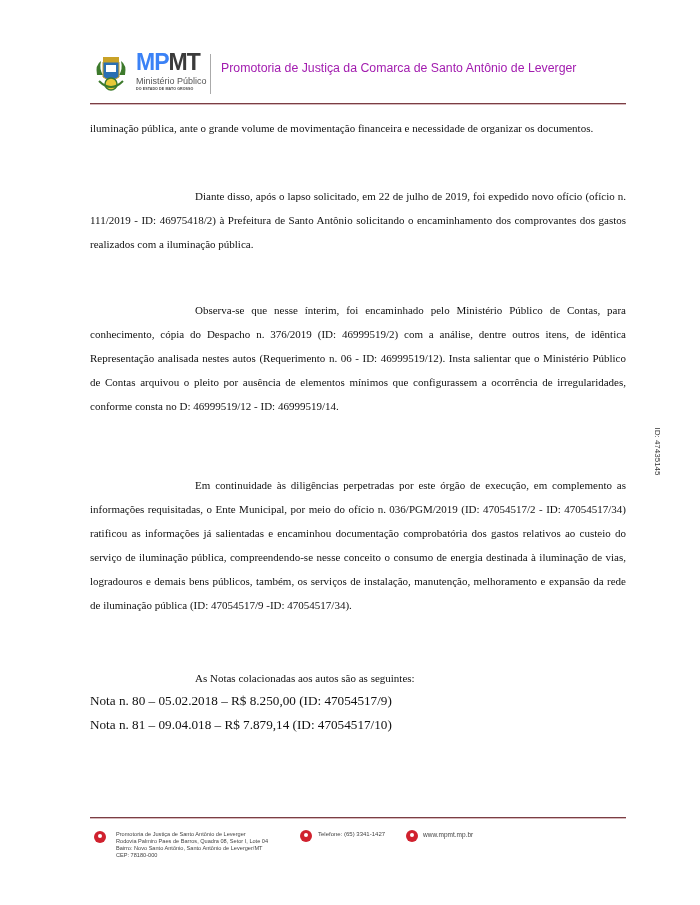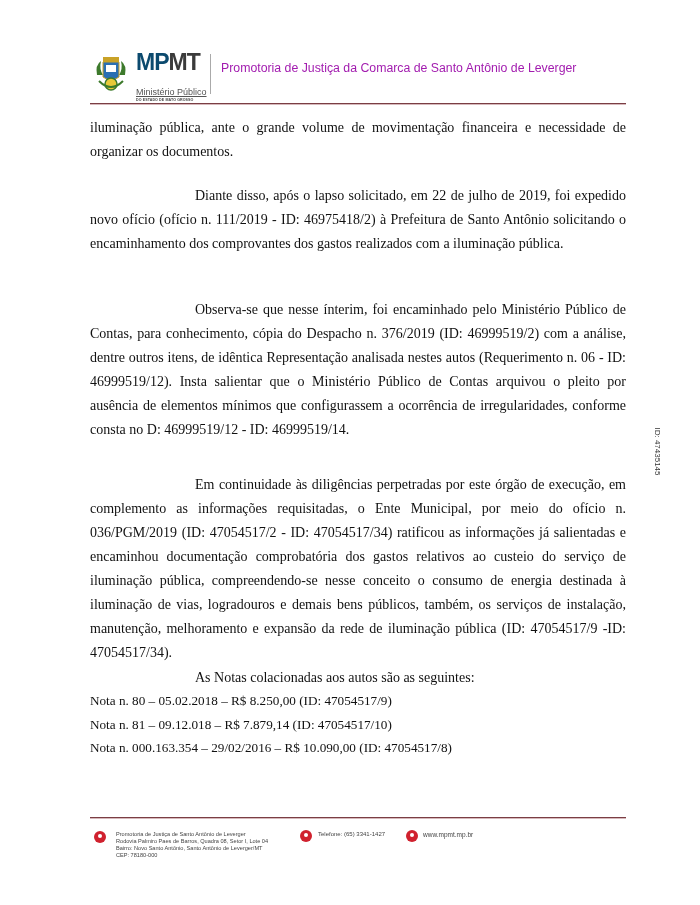--- a/index.html
+++ b/index.html
@@ -4,32 +4,32 @@
   <style>
     * { box-sizing: border-box; margin: 0; padding: 0; }
     html, body { width: 700px; height: 905px; background: #ffffff; overflow: hidden; }
     body { position: relative; font-family: "Liberation Serif", serif; color: #111; }
 
     
     .header { position: absolute; left: 90px; top: 48px; width: 536px; height: 56px; }
     .crest { position: absolute; left: 3px; top: 5px; width: 36px; height: 40px; }
     .brand { position: absolute; left: 46px; top: 2px; width: 72px; height: 46px; }
     .brand-mp { font-family: "Liberation Sans", sans-serif; font-weight: bold; font-size: 23px; letter-spacing: -1px; line-height: 24px; }
-    .brand-mp .red { color: #0c4a6e; }
+    .brand-mp .red { color: #3b82f6; }
     .brand-mp .gray { color: #3b3b3b; text-align: right; }
-    .brand-sub { font-family: "Liberation Sans", sans-serif; font-size: 9px; color: #555; line-height: 10px; margin-top: 13px; text-decoration: underline; }
+    .brand-sub { font-family: "Liberation Sans", sans-serif; font-size: 9px; color: #555; line-height: 10px; margin-top: 2px; }
     .brand-sub2 { font-family: "Liberation Sans", sans-serif; font-size: 3.6px; color: #444; font-weight: bold; letter-spacing: 0.1px; line-height: 6px; }
     .header-divider { position: absolute; left: 120px; top: 6px; width: 1px; height: 40px; background: #aaa; }
     .header-title { position: absolute; left: 131px; top: 13px; font-family: "Liberation Sans", sans-serif; font-size: 12.3px; color: #a21caf; white-space: nowrap; }
     .rule { position: absolute; left: 90px; width: 536px; height: 2px; background: #7a3e44; border-bottom: 1px solid #d6b8bb; }
     .rule.top { top: 103px; }
     .rule.bottom { top: 817px; }
 
     
-    .para { position: absolute; left: 90px; width: 536px; font-size: 14px; line-height: 24px; text-align: justify; text-align-last: left; }
+    .para { position: absolute; left: 90px; width: 536px; font-size: 11px; line-height: 24px; text-align: justify; text-align-last: left; }
     .para .indent { display: inline-block; width: 105px; }
     .para-1 { top: 116px; }
     .para-2 { top: 184px; }
     .para-3 { top: 298px; }
     .para-4 { top: 473px; }
     .para-5 { top: 666px; left: 195px; width: 400px; }
     .notes { position: absolute; left: 90px; top: 689px; font-size: 13.2px; line-height: 23.5px; }
     .note { white-space: nowrap; }
 
     
@@ -69,22 +69,21 @@
 <div class="rule top"></div>
 
 <p class="para para-1">iluminação pública, ante o grande volume de movimentação financeira e necessidade de organizar os documentos.</p>
 <p class="para para-2"><span class="indent"></span><span>Diante disso, após o lapso solicitado, em 22 de julho de 2019, foi expedido novo ofício (ofício n. 111/2019 - ID: 46975418/2) à Prefeitura de Santo Antônio solicitando o encaminhamento dos comprovantes dos gastos realizados com a iluminação pública.</span></p>
 <p class="para para-3"><span class="indent"></span><span>Observa-se que nesse ínterim, foi encaminhado pelo Ministério Público de Contas, para conhecimento, cópia do Despacho n. 376/2019 (ID: 46999519/2) com a análise, dentre outros itens, de idêntica Representação analisada nestes autos (Requerimento n. 06 - ID: 46999519/12). Insta salientar que o Ministério Público de Contas arquivou o pleito por ausência de elementos mínimos que configurassem a ocorrência de irregularidades, conforme consta no D: 46999519/12 - ID: 46999519/14.</span></p>
 <p class="para para-4"><span class="indent"></span><span>Em continuidade às diligências perpetradas por este órgão de execução, em complemento as informações requisitadas, o Ente Municipal, por meio do ofício n. 036/PGM/2019 (ID: 47054517/2  - ID: 47054517/34) ratificou as informações já salientadas e encaminhou documentação comprobatória dos gastos relativos ao custeio do serviço de iluminação pública, compreendendo-se nesse conceito o consumo de energia destinada à iluminação de vias, logradouros e demais bens públicos, também, os serviços de instalação, manutenção, melhoramento e expansão da rede de iluminação pública  (ID: 47054517/9  -ID: 47054517/34).</span></p>
 <p class="para para-5">As Notas colacionadas aos autos são as seguintes:</p>
 
 <div class="notes">
   <div class="note">Nota n. 80 – 05.02.2018  – R$ 8.250,00 (ID: 47054517/9)</div>
-  <div class="note">Nota n. 81 – 09.12.018 – R$ 7.879,14 (ID: 47054517/10)</div>
-  <div class="note">Nota n. 000.163.354  – 29/02/2016 – R$ 10.090,00 (ID: 47054517/8)</div>
+  <div class="note">Nota n. 81 – 09.04.018 – R$ 7.879,14 (ID: 47054517/10)</div>
 </div>
 
 <div class="side-id">
   <span>ID: 47435145</span>
 </div>
 
 <div class="rule bottom"></div>
 <div class="footer">
   <div class="f-icon" style="left:4px; top:5px;"></div>
   <div class="f-addr">

